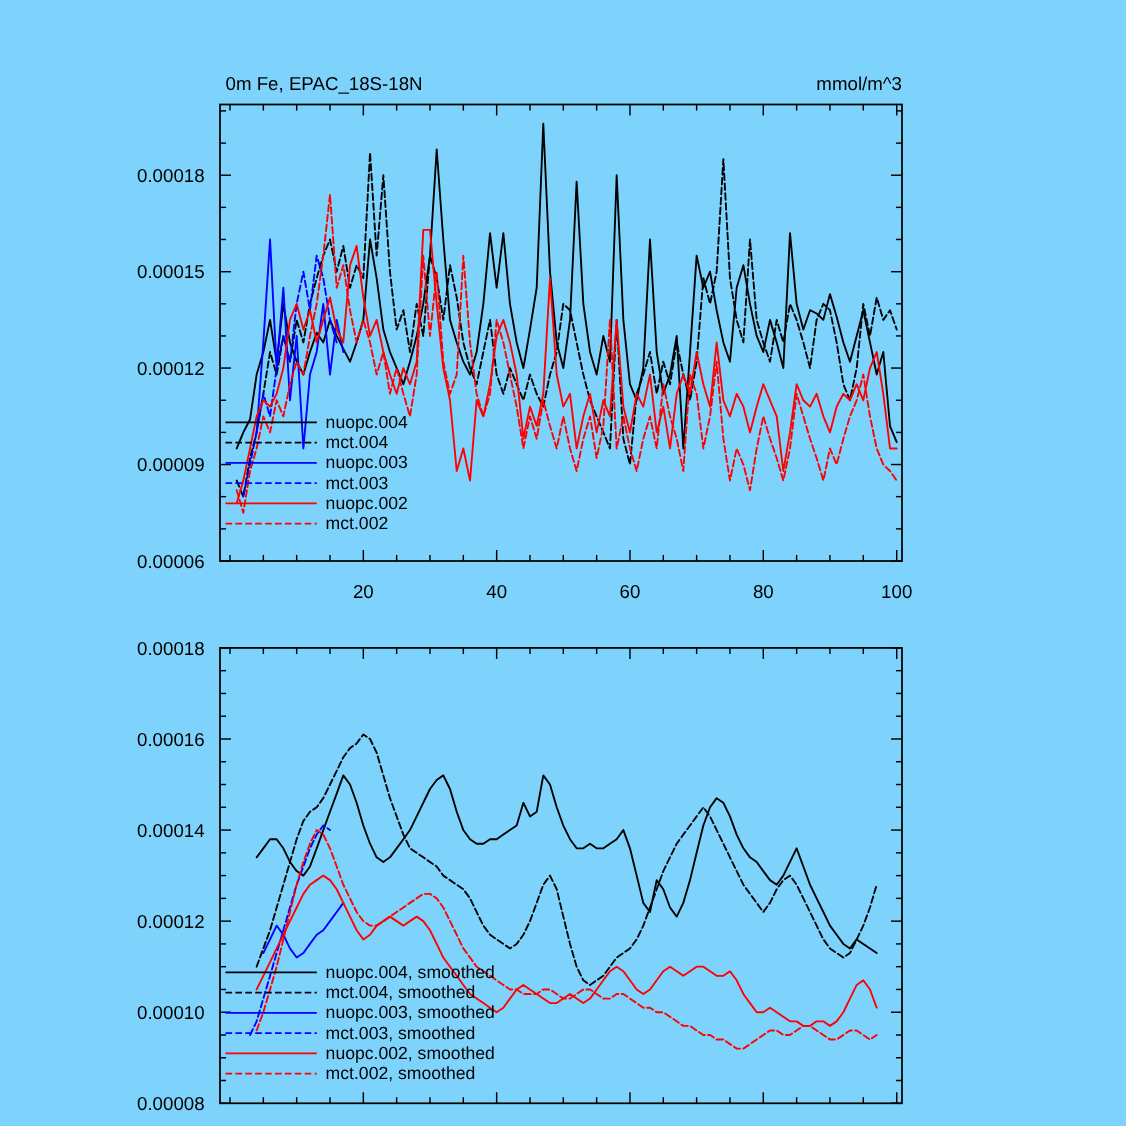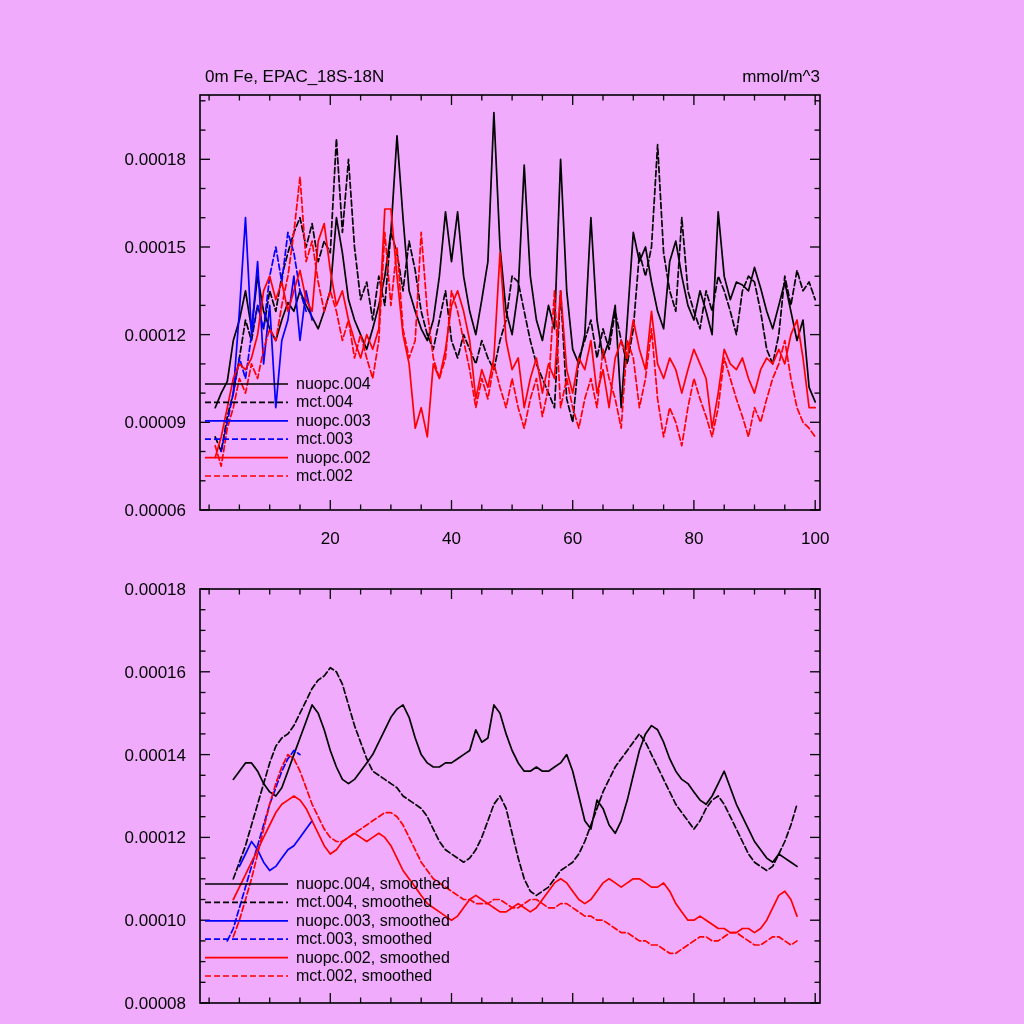--- a/index.html
+++ b/index.html
@@ -1,16 +1,16 @@
 <!DOCTYPE html>
 <html><head>
 <meta charset="utf-8">
 <style>
   html,body{margin:0;padding:0;background:#ffffff;}
-  .figure{width:1024px;height:1024px;position:relative;background:#f0abfc;overflow:hidden;}
+  .figure{width:1024px;height:1024px;position:relative;background:#7dd3fc;overflow:hidden;}
   svg text{font-family:"Liberation Sans","DejaVu Sans",sans-serif;fill:#000000;}
   .chart-title{font-size:17px;}
   .units-label{font-size:17px;}
 </style>
 </head>
 <body>
 
 <div class="figure">
   <svg id="plot" width="1024" height="1024" viewBox="0 0 1024 1024">
     <text class="chart-title" x="205" y="82">0m Fe, EPAC_18S-18N</text>

